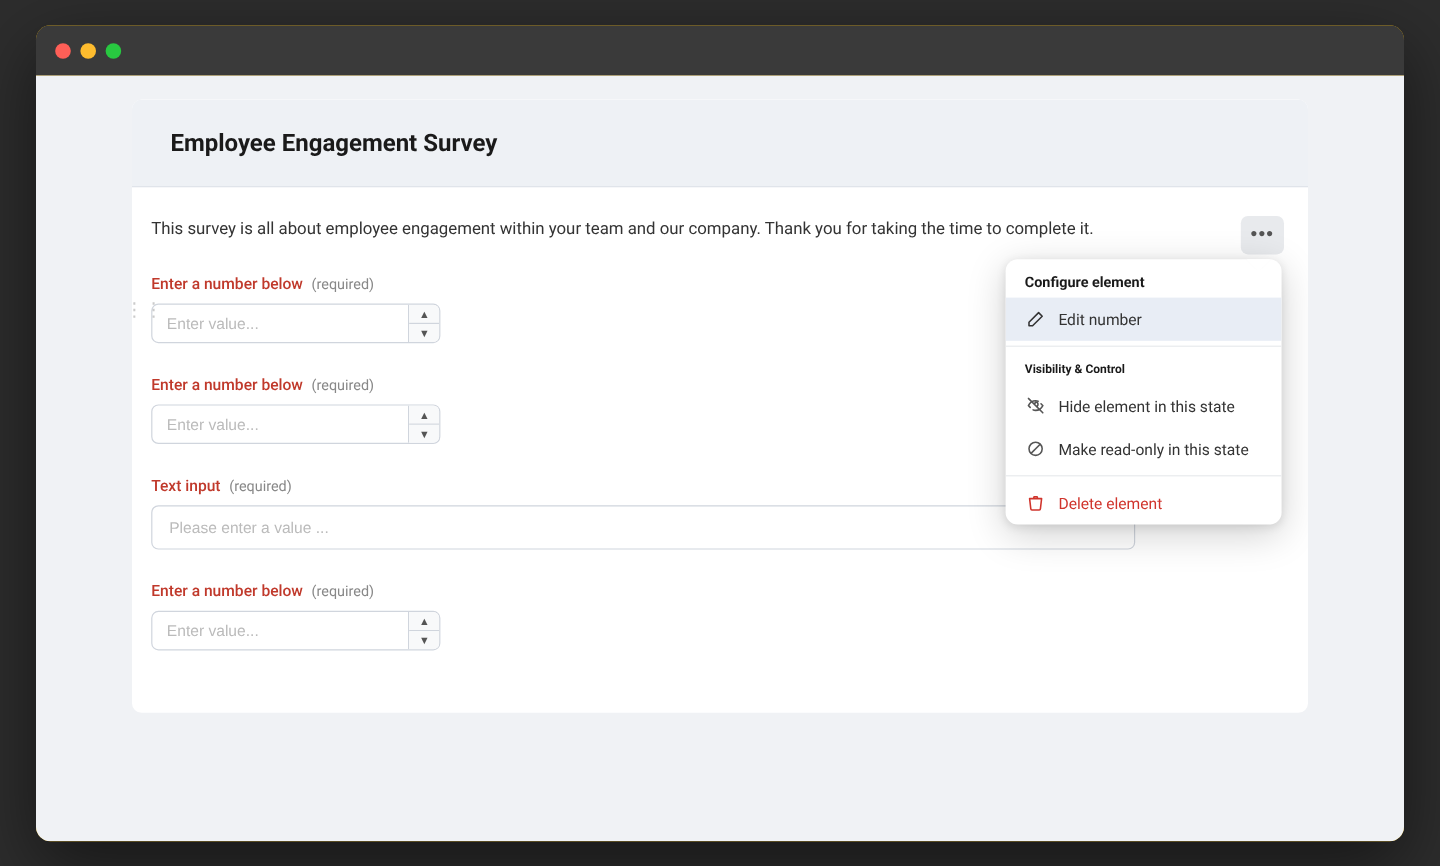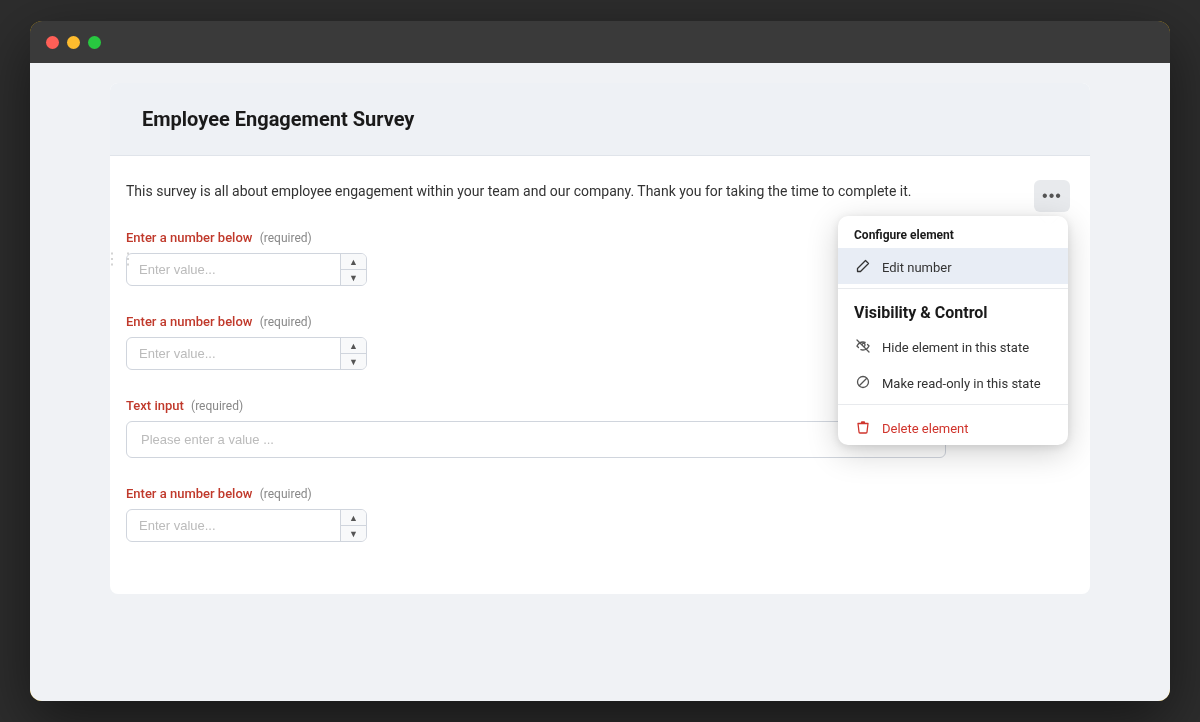--- a/index.html
+++ b/index.html
@@ -261,21 +261,21 @@
     }
 
     .context-divider {
       height: 1px;
       background: #e8eaed;
       margin: 4px 0;
     }
 
     .section-label-secondary {
       padding: 10px 16px 6px;
-      font-size: 16px;
+      font-size: 10px;
       font-weight: 700;
       color: #1a1a1a;
     }
   </style>
 </head>
 <body>
 
 <div class="window">
 
   <div class="titlebar">

